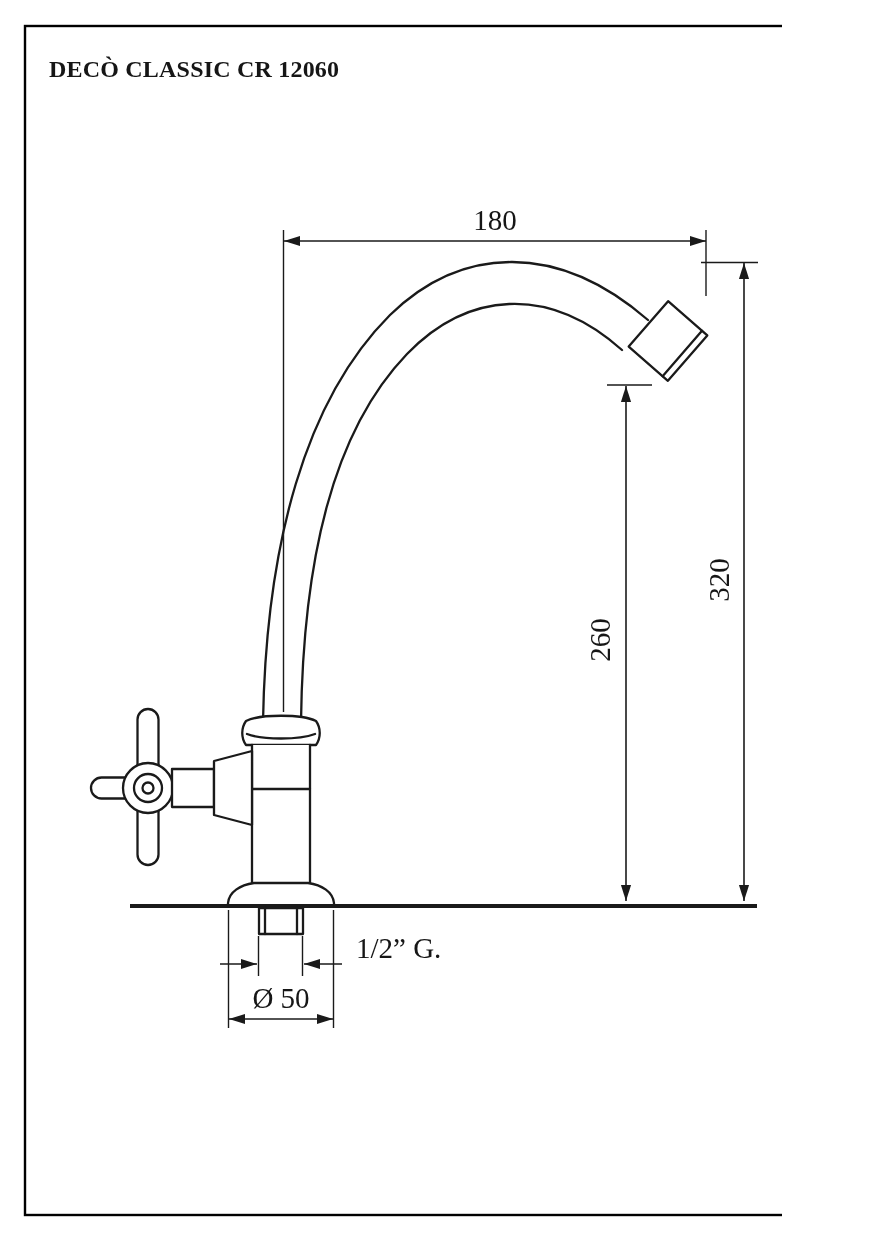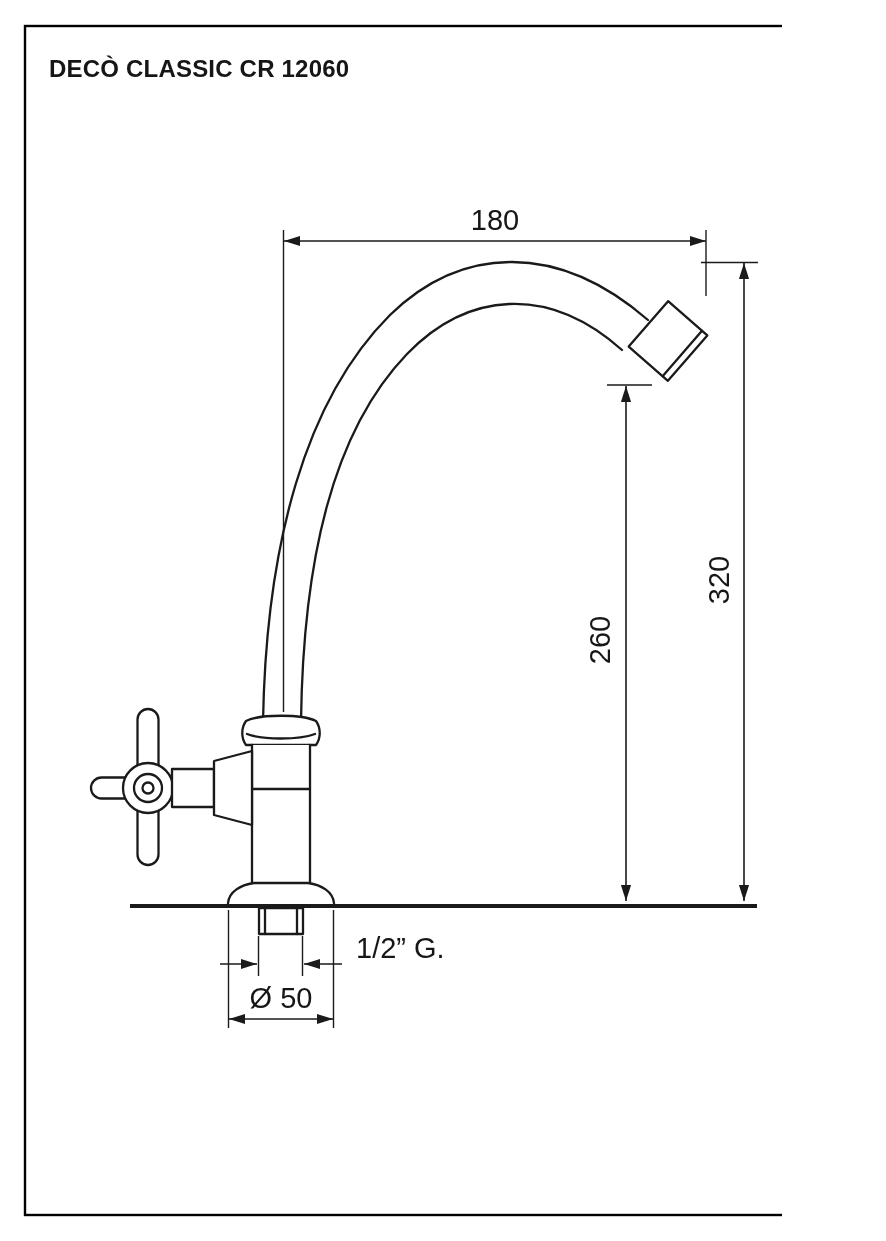--- a/index.html
+++ b/index.html
@@ -1,20 +1,20 @@
 <!DOCTYPE html>
 <html style="--line: #1a1a1a; --frame: #000000; --bg: #ffffff;"><head>
 <meta charset="utf-8">
 <style>
   html,body { margin:0; padding:0; background:#ffffff; }
   .page {
     position:relative;
     width:782px; height:1241px;
     background:var(--bg,#ffffff);
-    font-family:Liberation Sans, sans-serif;
+    font-family:Liberation Serif, serif;
     overflow:hidden;
   }
   svg { display:block; }
   .frame   { fill:none; stroke:var(--frame,#000); stroke-width:2.4; }
   .draw    { fill:none; stroke:var(--line,#1a1a1a); stroke-width:2.3; stroke-linecap:round; stroke-linejoin:round; }
   .solid   { fill:#ffffff; stroke:var(--line,#1a1a1a); stroke-width:2.3; stroke-linejoin:round; }
   .fillw   { fill:#ffffff; stroke:none; }
   .dim     { fill:none; stroke:var(--line,#1a1a1a); stroke-width:1.6; }
   .ext     { fill:none; stroke:var(--line,#1a1a1a); stroke-width:1.4; }
   .base    { fill:none; stroke:var(--line,#1a1a1a); stroke-width:4; stroke-linecap:butt; }

